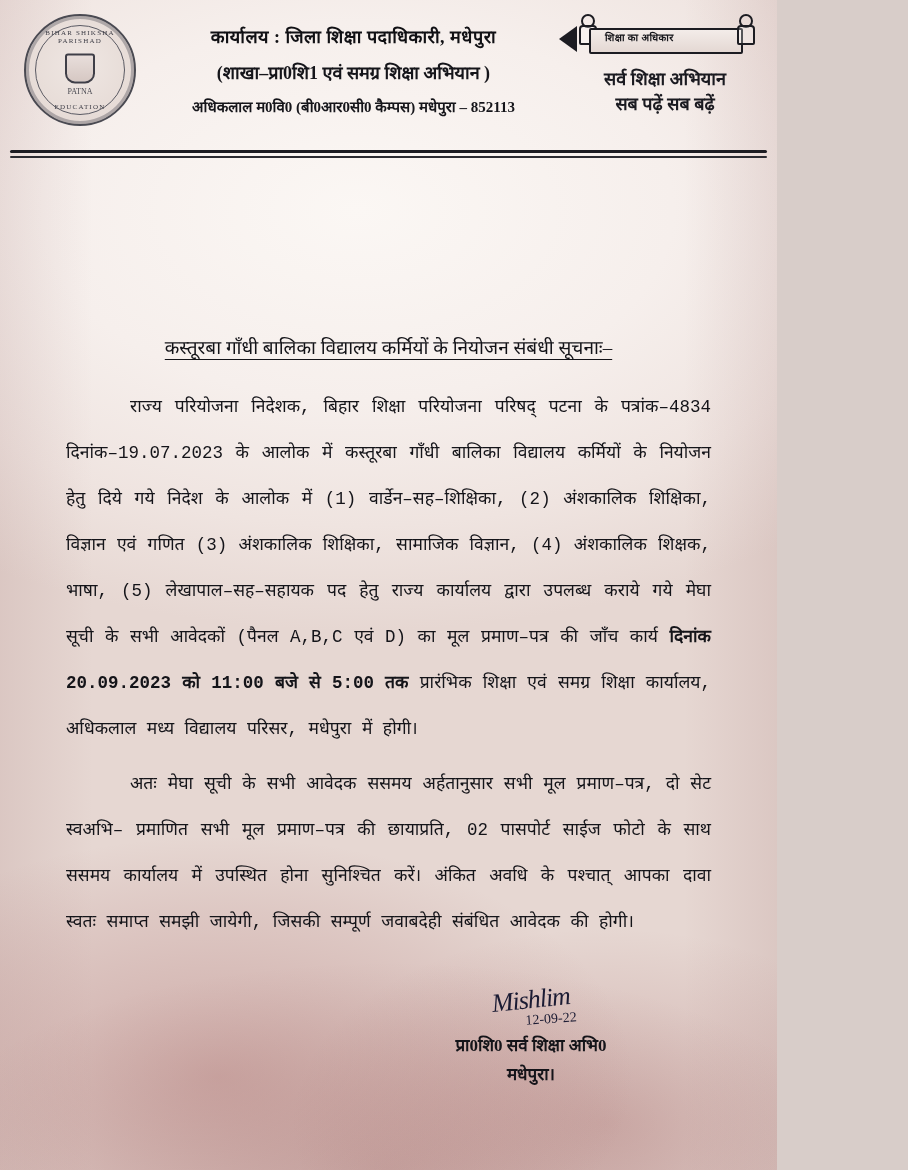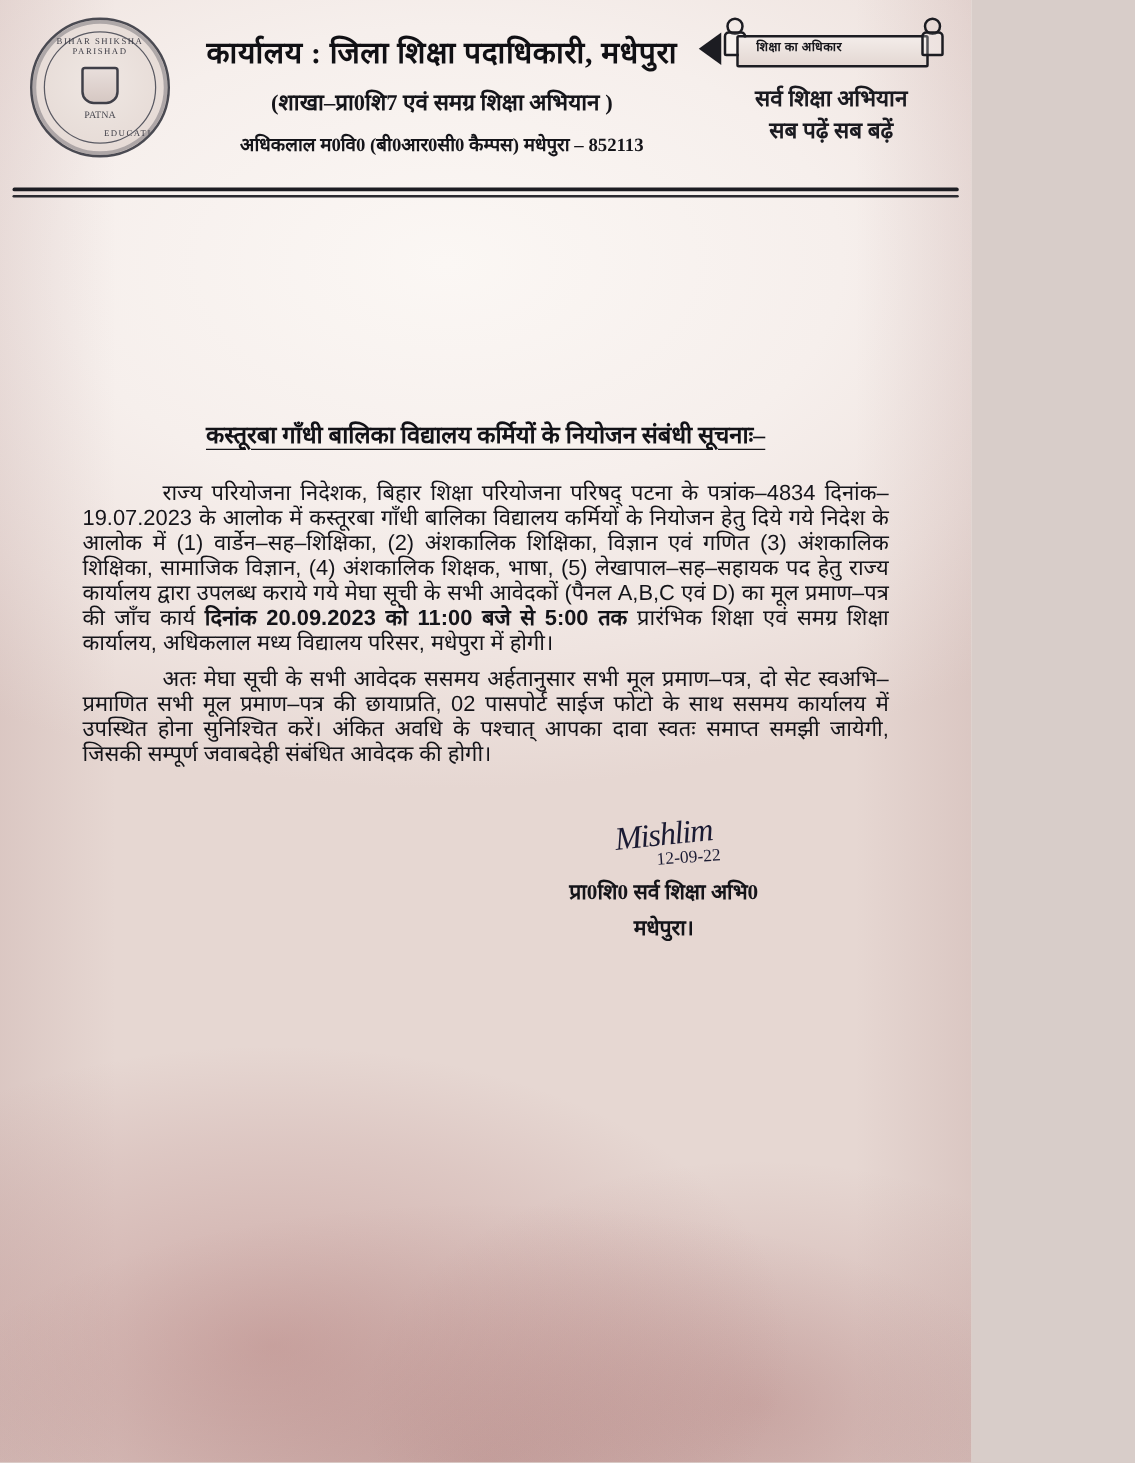--- a/index.html
+++ b/index.html
@@ -65,21 +65,21 @@
   .seal .seal-top, .seal .seal-bottom {
     position: absolute;
     left: 0; right: 0;
     text-align: center;
     font-size: 7px;
     letter-spacing: 1.2px;
     color: #3d3d46;
     font-family: "Liberation Serif", serif;
   }
   .seal .seal-top { top: 13px; }
-  .seal .seal-bottom { bottom: 13px; text-align: right; }
+  .seal .seal-bottom { bottom: 13px; }
   .seal .seal-core {
     position: absolute;
     left: 50%;
     top: 50%;
     transform: translate(-50%, -54%);
     width: 54px;
     height: 40px;
     display: flex;
     align-items: center;
     justify-content: center;
@@ -103,21 +103,21 @@
 
   .titles {
     position: absolute;
     left: 150px;
     right: 220px;
     top: 24px;
     text-align: center;
     font-family: "Liberation Serif", serif;
   }
   .title-main {
-    font-size: 24px;
+    font-size: 18px;
     font-weight: 700;
     letter-spacing: 0.5px;
     color: #101014;
     white-space: nowrap;
   }
   .title-sub {
     margin-top: 12px;
     font-size: 18px;
     font-weight: 600;
     color: #15151a;
@@ -214,29 +214,29 @@
     height: 1.5px;
     background: #2b2b31;
   }
 
   
   .doc-title {
     margin-top: 186px;
     text-align: center;
     font-family: "Liberation Serif", serif;
     font-size: 19px;
-    font-weight: 700;
+    font-weight: 400;
     color: #121217;
     text-decoration: underline;
     text-underline-offset: 5px;
   }
   .para {
-    font-family: Liberation Sans, sans-serif;
+    font-family: Liberation Mono, monospace;
     font-size: 17.5px;
-    line-height: 20px;
+    line-height: 46px;
     color: #141419;
     text-align: justify;
     margin: 0 66px;
     text-indent: 64px;
   }
   .para.p1 { margin-top: 24px; }
   .para.p2 { margin-top: 9px; }
   .bold { font-weight: 700; }
 
   
@@ -285,21 +285,21 @@
         <div class="seal-top">BIHAR SHIKSHA PARISHAD</div>
         <div class="seal-core">
           <div class="emblem"></div>
         </div>
         <div class="seal-script">PATNA</div>
         <div class="seal-bottom">EDUCATION</div>
       </div>
 
       <div class="titles">
         <div class="title-main">कार्यालय : जिला शिक्षा पदाधिकारी, मधेपुरा</div>
-        <div class="title-sub">(शाखा–प्रा0शि7 एवं समग्र शिक्षा अभियान )</div>
+        <div class="title-sub">(शाखा–प्रा0शि1 एवं समग्र शिक्षा अभियान )</div>
         <div class="title-addr">अधिकलाल म0वि0 (बी0आर0सी0 कैम्पस) मधेपुरा – 852113</div>
       </div>
 
       <div class="logo-right">
         <div class="pencil-wrap">
           <div class="kid left">
             <div class="head"></div>
             <div class="body"></div>
           </div>
           <div class="pencil"></div>

